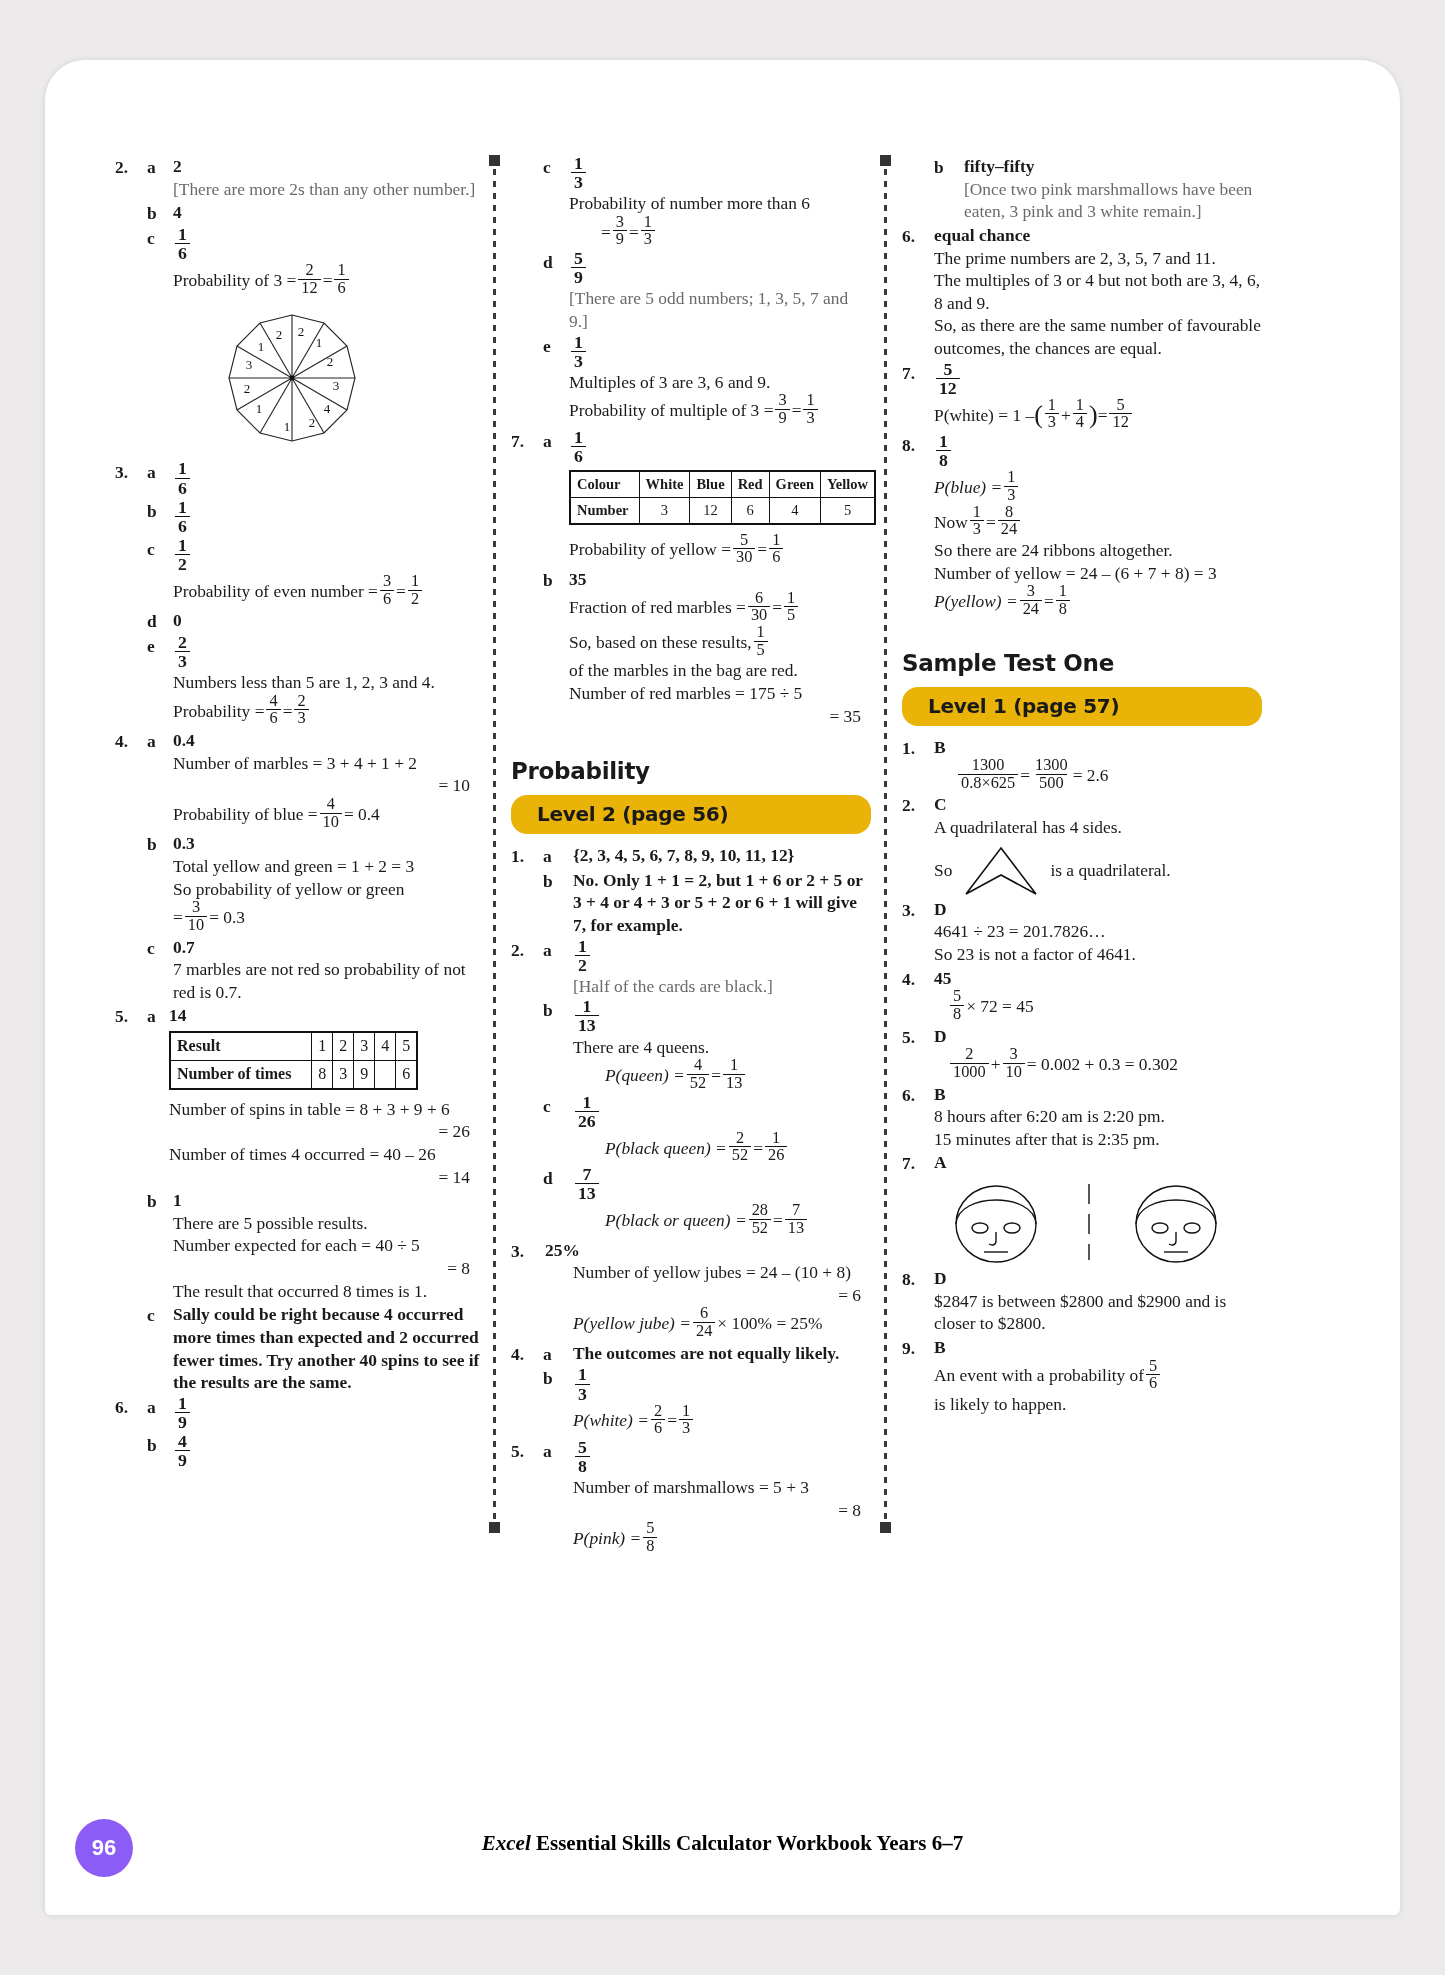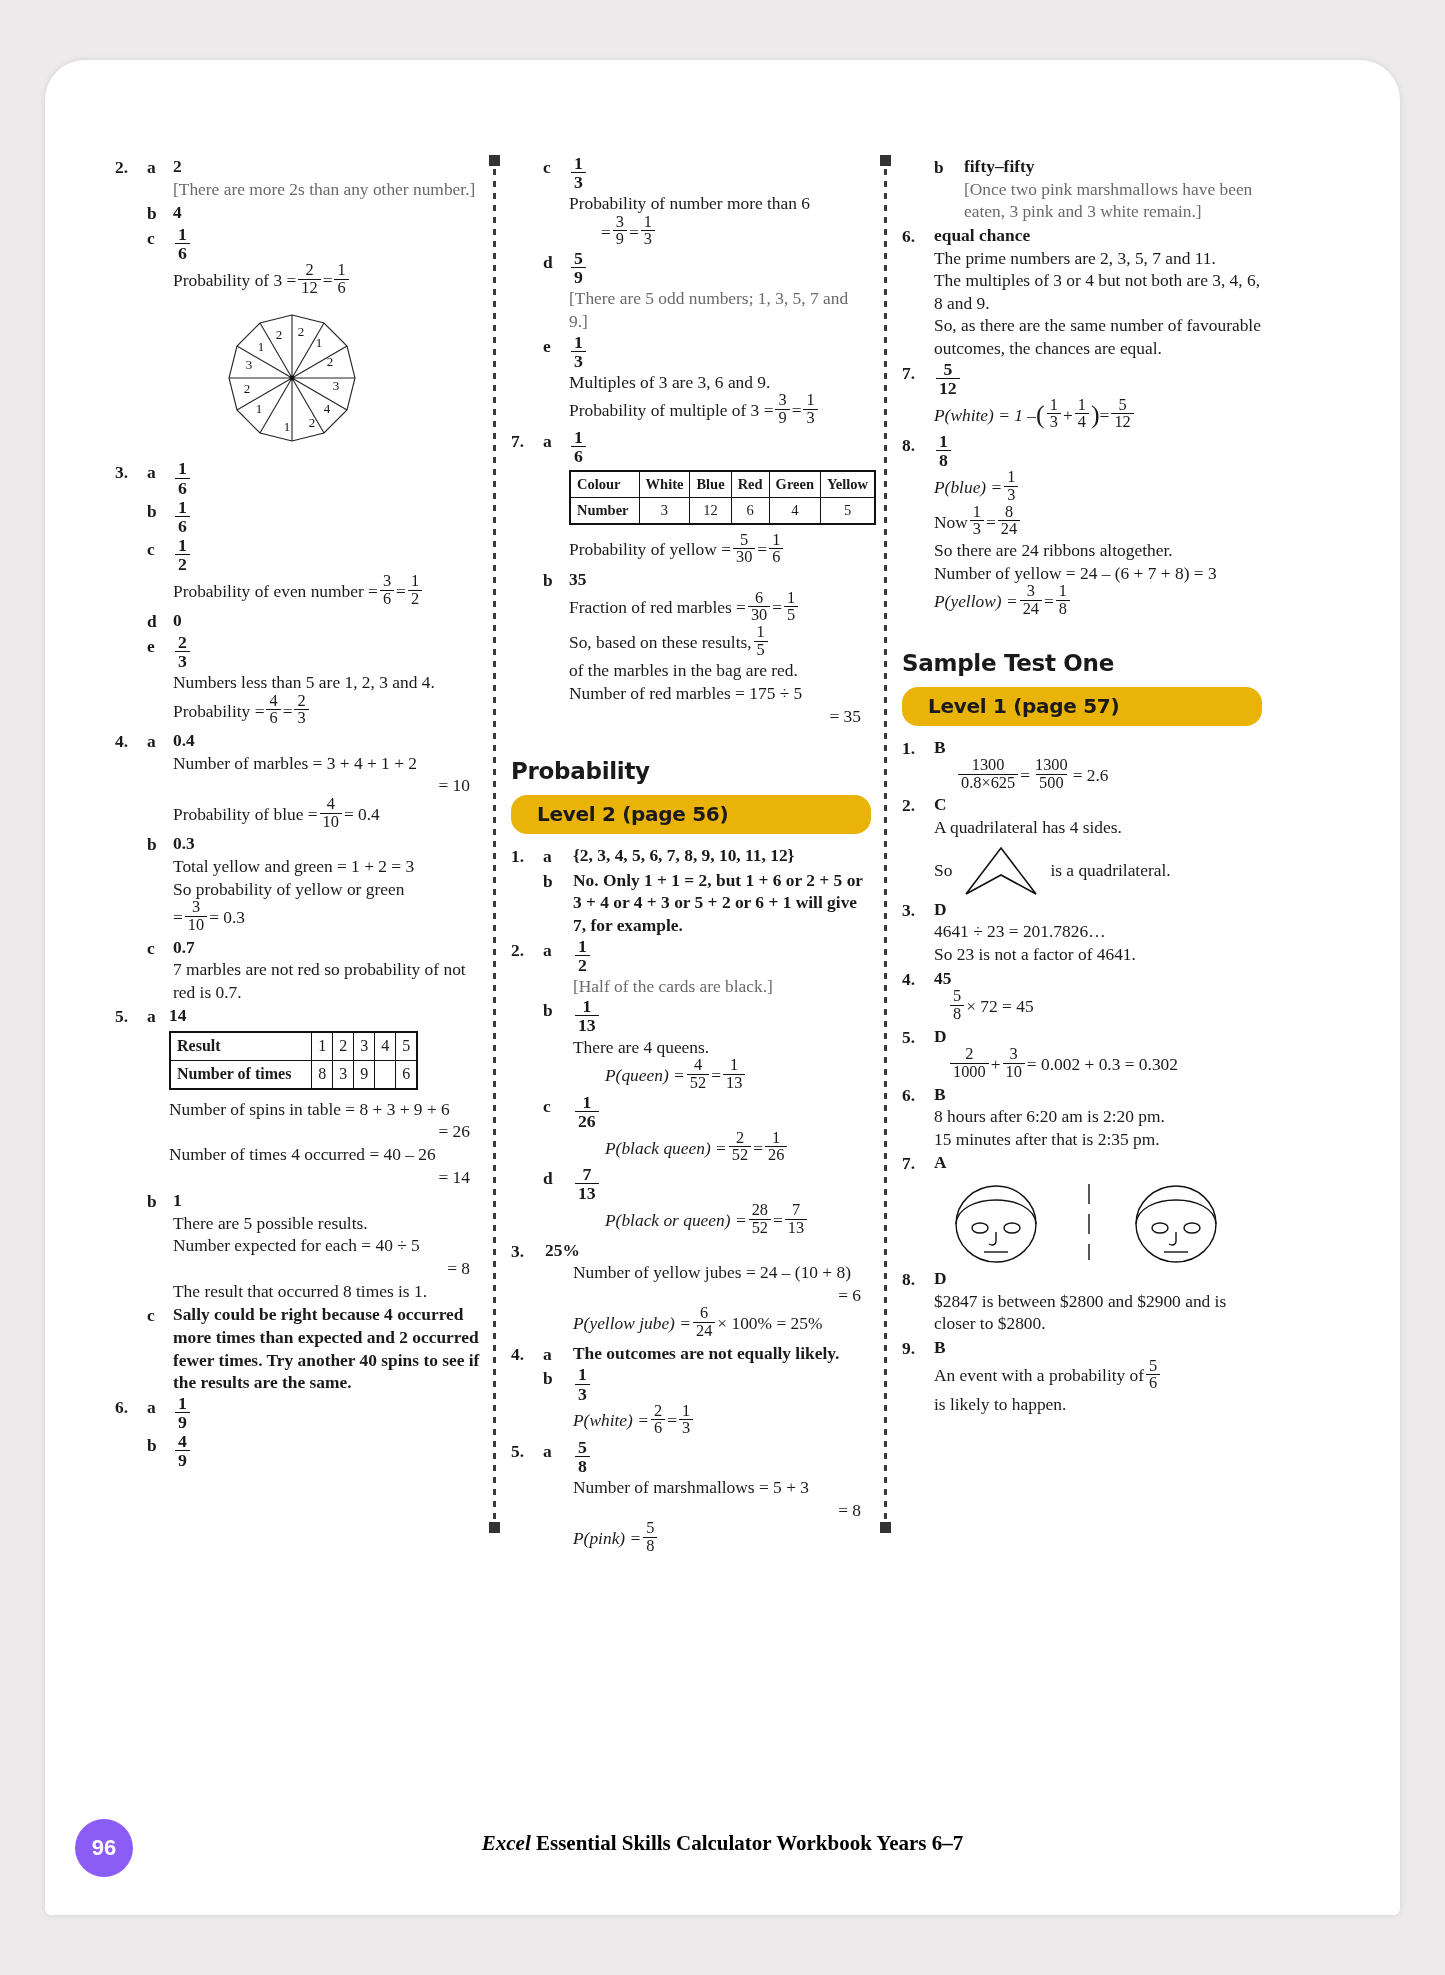--- a/index.html
+++ b/index.html
@@ -752,21 +752,21 @@
           </div>
 
           <div class="item">
             <div class="qnum">7.</div>
             <div class="body">
               <div class="fr big">
                   <span class="n">5</span>
                   <span class="d">12</span>
                 </div>
               <div class="mline">
-                <span style="font-style:italic;">P(white)  = 1 –</span>
+                <span style="">P(white)  = 1 –</span>
                 <span style="font-size:26px;line-height:1;">(</span>
                 <span class="fr">
                     <span class="n">1</span>
                     <span class="d">3</span>
                   </span>
                 <span>+</span>
                 <span class="fr">
                     <span class="n">1</span>
                     <span class="d">4</span>
                   </span>

